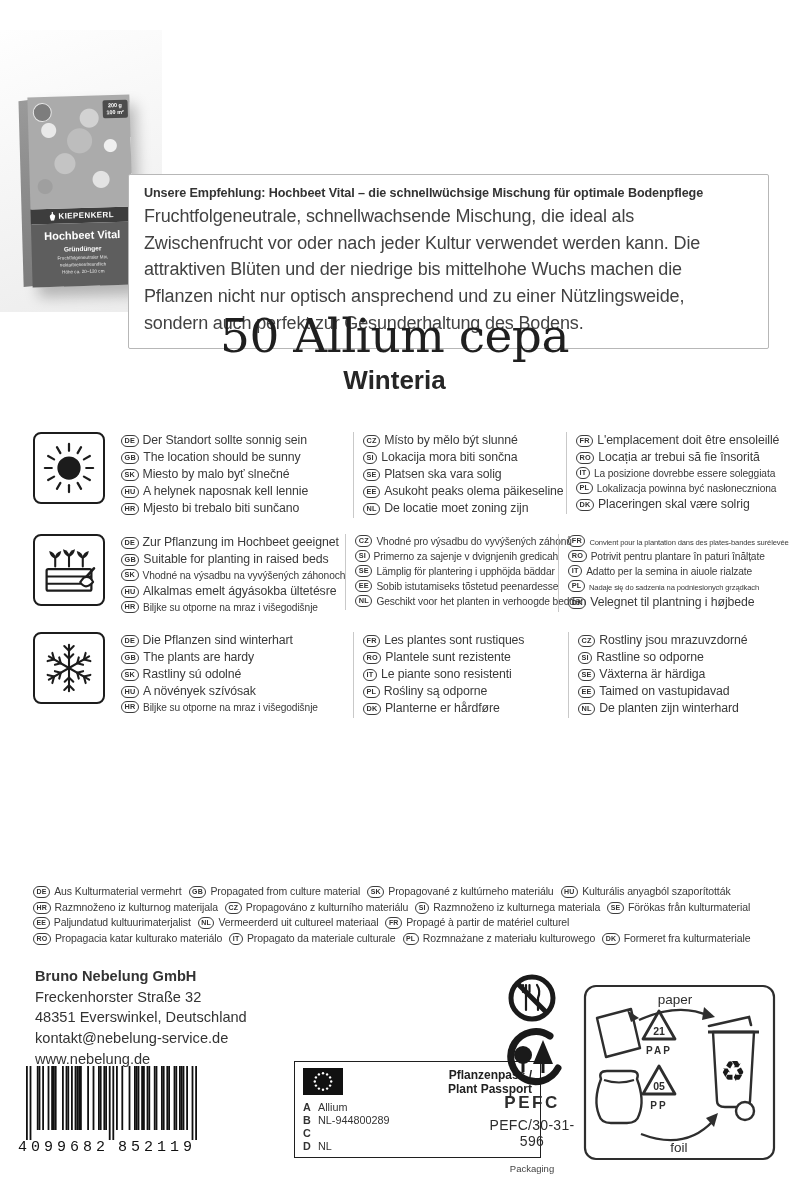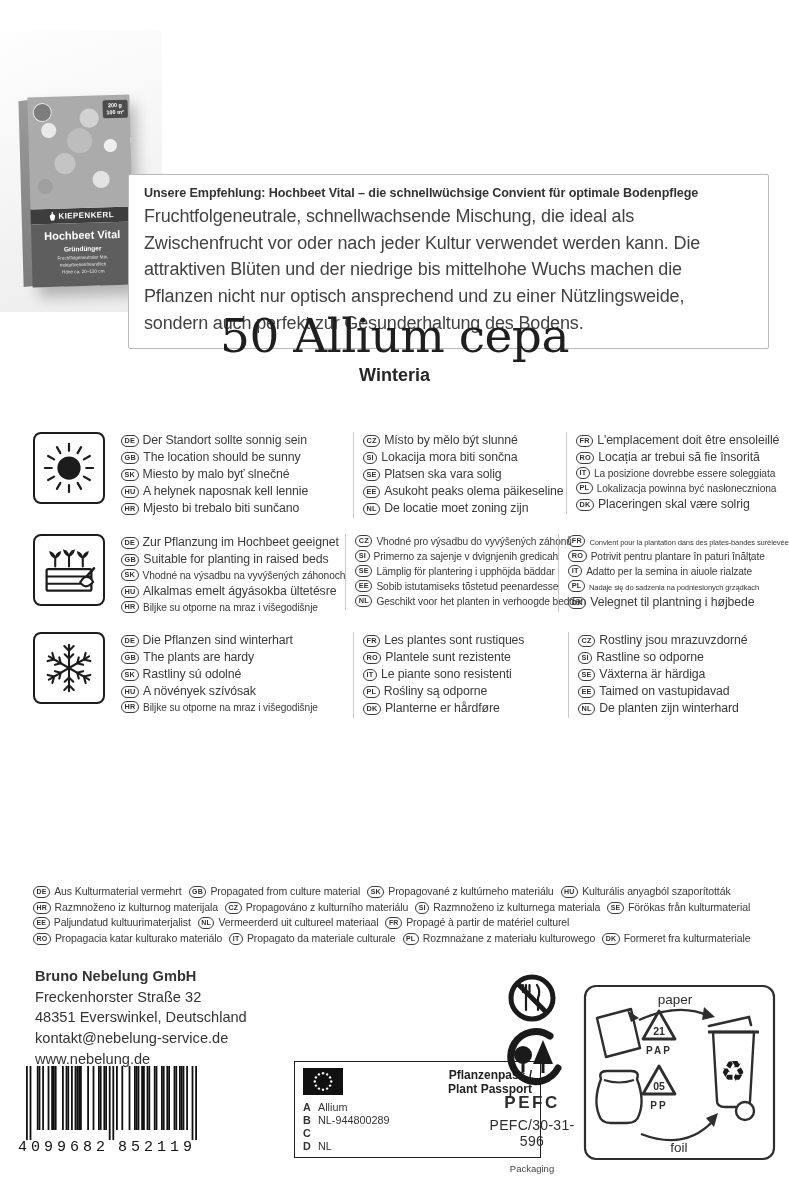--- a/index.html
+++ b/index.html
@@ -39,21 +39,21 @@
   
   .reco-box{position:absolute;left:128px;top:174px;width:641px;box-sizing:border-box;
     border:1px solid #b7b7b7;border-radius:2px;background:#fff;padding:11px 15px 12px 15px;}
   .reco-title{font-size:12.6px;font-weight:bold;color:#333;margin:0 0 3px 0;letter-spacing:-.1px;}
   .reco-body{font-size:18px;color:#424242;margin:0;line-height:1.48;letter-spacing:-.15px;}
 
   
   .title-wrap{position:absolute;left:0;right:0;top:308px;text-align:center;}
   .title-main{font-family:"DejaVu Serif",serif;font-weight:normal;font-size:47px;
     color:#1f1f1f;margin:0;letter-spacing:-.5px;}
-  .title-sub{font-size:18px;font-weight:bold;color:#262626;margin:2px 0 0 0;}
+  .title-sub{font-size:26px;font-weight:bold;color:#262626;margin:2px 0 0 0;}
 
   
   .rows{position:absolute;left:33px;top:416px;width:748px;}
   .info-row{display:flex;align-items:flex-start;margin-bottom:14px;margin-top:16px;}
   .icon-box{flex:0 0 72px;width:72px;height:72px;border:2.5px solid #1c1c1c;border-radius:8px;
     box-sizing:border-box;margin-right:16px;display:flex;align-items:center;justify-content:center;}
   .col{box-sizing:border-box;padding-top:1px;}
   .col-1{width:232px;}
   .col-2{width:213px;border-left:1px solid #c9c9c9;padding-left:9px;}
   .col-3{flex:1;border-left:1px solid #c9c9c9;padding-left:9px;}
@@ -121,21 +121,21 @@
         <div class="psmall">
           <div>Fruchtfolgeneutraler Mix,</div>
           <div>nektarbienenfreundlich</div>
           <div>Höhe ca. 20–120 cm</div>
         </div>
       </div>
     </div>
   </div>
 
   <div class="reco-box">
-    <p class="reco-title">Unsere Empfehlung: Hochbeet Vital – die schnellwüchsige Convient für optimale Bodenpflege</p>
+    <p class="reco-title">Unsere Empfehlung: Hochbeet Vital – die schnellwüchsige Mischung für optimale Bodenpflege</p>
     <p class="reco-body">Fruchtfolgeneutrale, schnellwachsende Mischung, die ideal als Zwischenfrucht vor oder nach jeder Kultur verwendet werden kann. Die attraktiven Blüten und der niedrige bis mittelhohe Wuchs machen die Pflanzen nicht nur optisch ansprechend und zu einer Nützlingsweide, sondern auch perfekt zur Gesunderhaltung des Bodens.</p>
   </div>
 
   <div class="title-wrap">
     <h1 class="title-main">50 Allium cepa</h1>
     <h2 class="title-sub">Winteria</h2>
   </div>
 
   <div class="rows">
 

